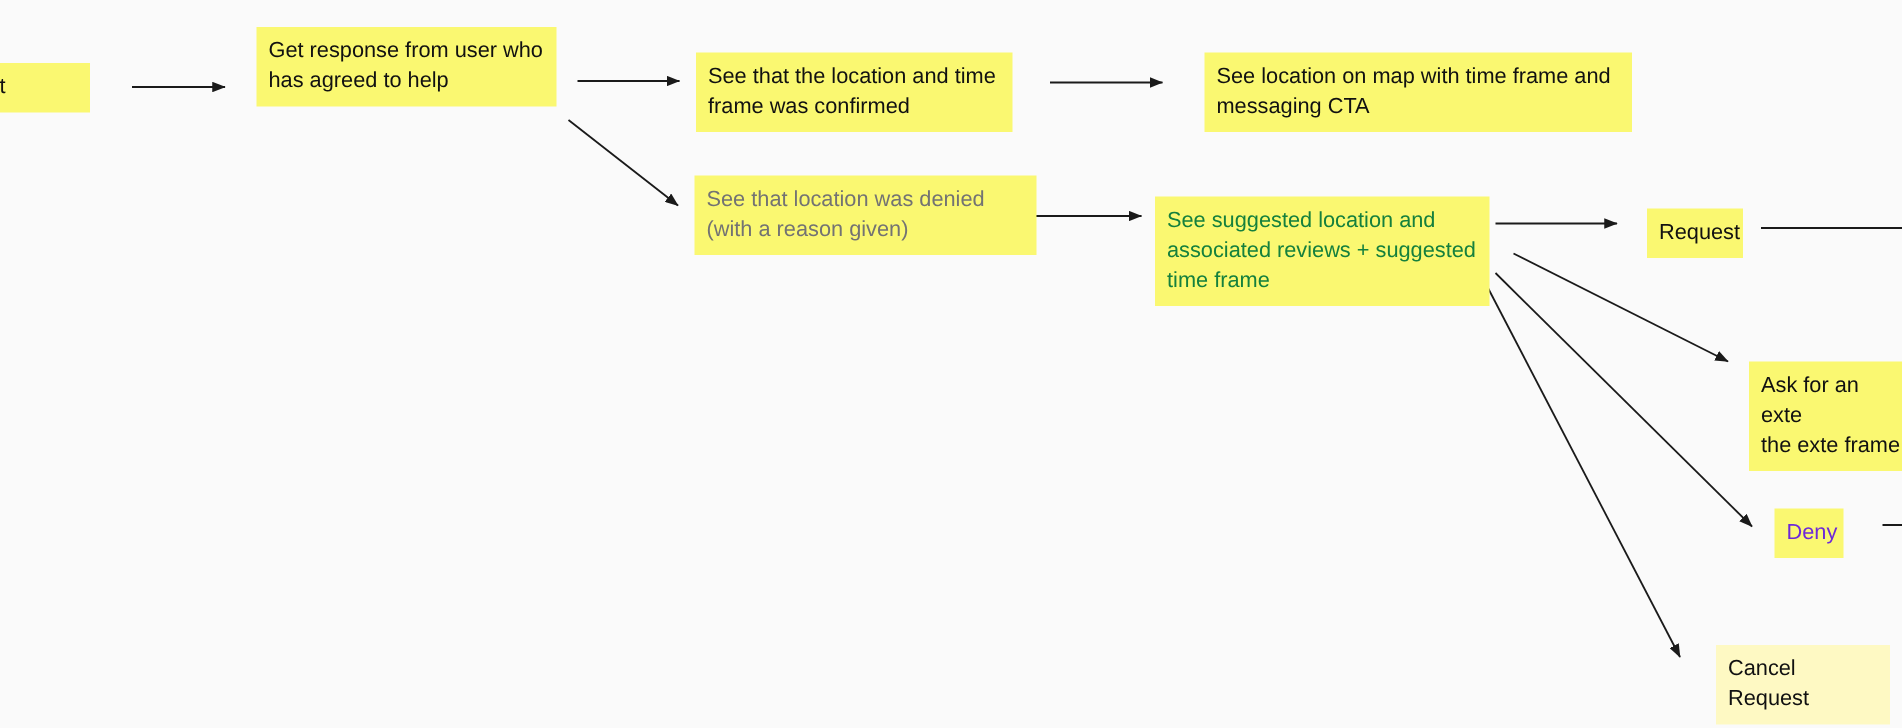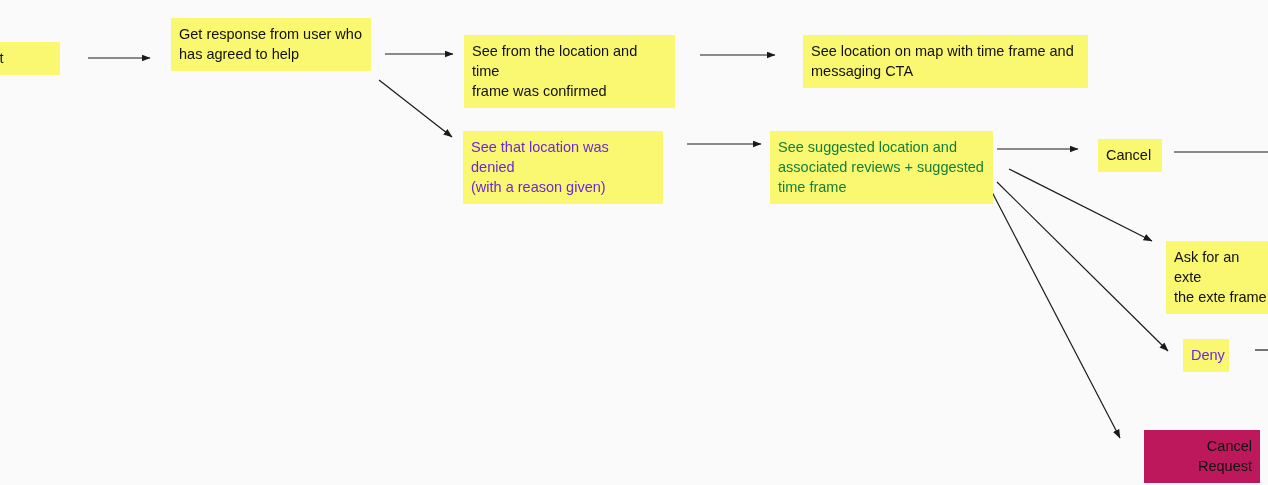--- a/index.html
+++ b/index.html
@@ -66,28 +66,28 @@
         <line x1="997" y1="182" x2="1168" y2="351" stroke="#1a1a1a" stroke-width="1.2" marker-end="url(#arrowhead)"></line>
         <line x1="992" y1="192" x2="1120" y2="438" stroke="#1a1a1a" stroke-width="1.2" marker-end="url(#arrowhead)"></line>
         <line x1="1174" y1="152" x2="1268" y2="152" stroke="#1a1a1a" stroke-width="1.2"></line>
         <line x1="1255" y1="350" x2="1268" y2="350" stroke="#1a1a1a" stroke-width="1.2"></line>
       </g>
   </svg>
   <div id="nodes-layer">
       <div class="node" style="left: -60px; top: 42px; width: 120px; min-height: 26px; background: rgb(250, 248, 113); color: rgb(17, 17, 17);"><span class="node-text">l request</span></div>
       <div class="node" style="left: 171px; top: 18px; width: 200px; min-height: 48px; background: rgb(250, 248, 113); color: rgb(17, 17, 17);"><span class="node-text">Get response from user who
 has agreed to help</span></div>
-      <div class="node" style="left: 464px; top: 35px; width: 211px; min-height: 48px; background: rgb(250, 248, 113); color: rgb(17, 17, 17);"><span class="node-text">See from the location and time
+      <div class="node" style="left: 464px; top: 35px; width: 211px; min-height: 48px; background: rgb(250, 248, 113); color: rgb(17, 17, 17);"><span class="node-text">See that the location and time
 frame was confirmed</span></div>
       <div class="node" style="left: 787px; top: 35px; width: 285px; min-height: 48px; background: rgb(250, 248, 113); color: rgb(17, 17, 17); margin-left: 16px;"><span class="node-text">See location on map with time frame and
 messaging CTA</span></div>
-      <div class="node" style="left: 463px; top: 131px; width: 200px; min-height: 48px; background: rgb(250, 248, 113); color: #6d28d9;"><span class="node-text">See that location was denied
+      <div class="node" style="left: 463px; top: 117px; width: 228px; min-height: 48px; background: rgb(250, 248, 113); color: #737373;"><span class="node-text">See that location was denied
 (with a reason given)</span></div>
       <div class="node" style="left: 770px; top: 131px; width: 223px; min-height: 65px; background: rgb(250, 248, 113); color: #15803d;"><span class="node-text">See suggested location and
 associated reviews + suggested
 time frame</span></div>
-      <div class="node" style="left: 1098px; top: 139px; width: 64px; min-height: 26px; background: rgb(250, 248, 113); color: rgb(17, 17, 17);"><span class="node-text">Cancel</span></div>
+      <div class="node" style="left: 1098px; top: 139px; width: 64px; min-height: 26px; background: rgb(250, 248, 113); color: rgb(17, 17, 17);"><span class="node-text">Request</span></div>
       <div class="node" style="left: 1166px; top: 241px; width: 110px; min-height: 43px; background: rgb(250, 248, 113); color: rgb(17, 17, 17);"><span class="node-text">Ask for an exte
 the exte frame</span></div>
       <div class="node" style="left: 1183px; top: 339px; width: 46px; min-height: 25px; background: rgb(250, 248, 113); color: #6d28d9;"><span class="node-text">Deny</span></div>
-      <div class="node" style="left: 1144px; top: 430px; width: 116px; min-height: 25px; background: #be185d; color: rgb(17, 17, 17); text-align: right;"><span class="node-text">Cancel Request</span></div>
+      <div class="node" style="left: 1144px; top: 430px; width: 116px; min-height: 25px; background: #fef9c3; color: rgb(17, 17, 17);"><span class="node-text">Cancel Request</span></div>
     </div>
 </div>
 
 </body></html>

